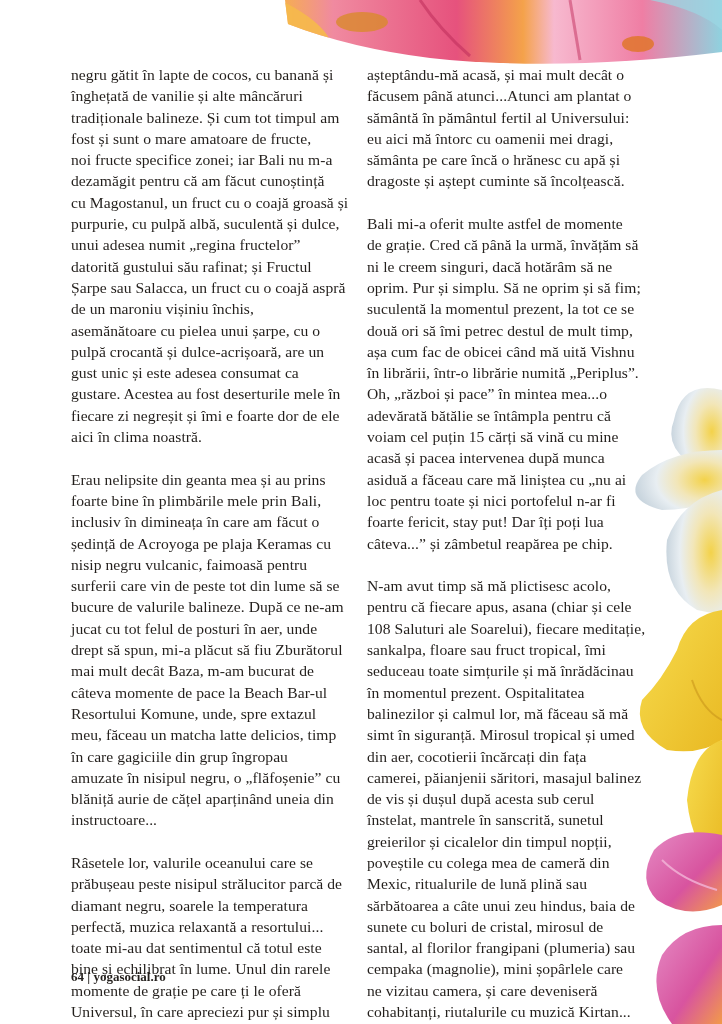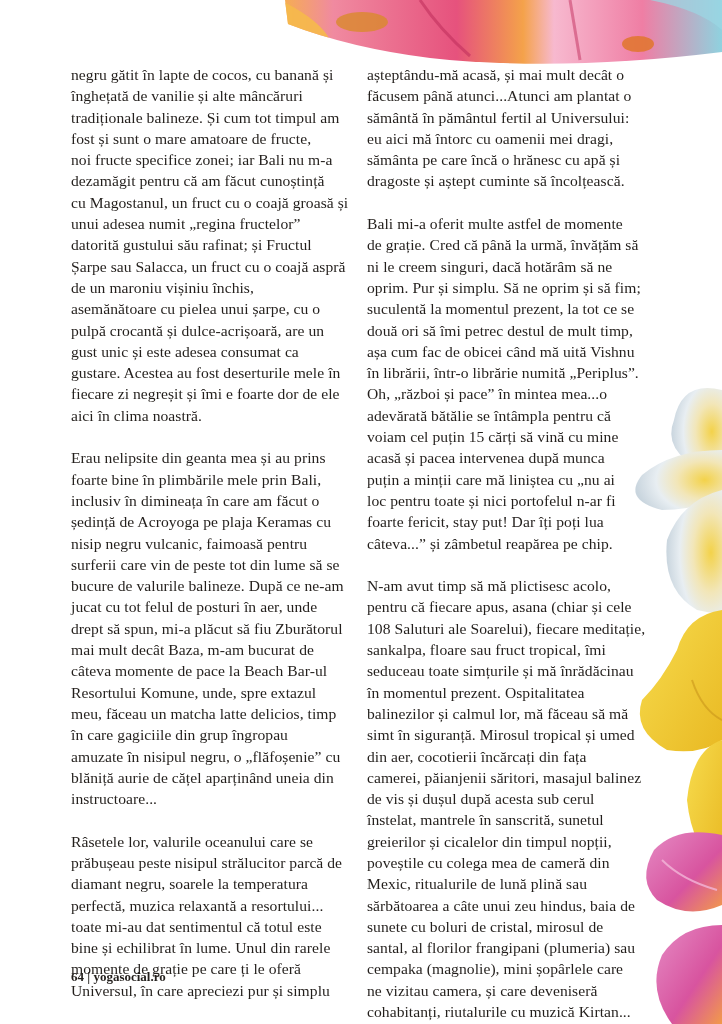--- a/index.html
+++ b/index.html
@@ -91,20 +91,21 @@
 
 <div id="col-left" class="column">
     <p class="para">
       <span class="line">negru gătit în lapte de cocos, cu banană și</span>
       <span class="line">înghețată de vanilie și alte mâncăruri</span>
       <span class="line">tradiționale balineze. Și cum tot timpul am</span>
       <span class="line">fost și sunt o mare amatoare de fructe,</span>
       <span class="line">noi fructe specifice zonei; iar Bali nu m-a</span>
       <span class="line">dezamăgit pentru că am făcut cunoștință</span>
       <span class="line">cu Magostanul, un fruct cu o coajă groasă și</span>
+      <span class="line">purpurie, cu pulpă albă, suculentă și dulce,</span>
       <span class="line">unui adesea numit „regina fructelor”</span>
       <span class="line">datorită gustului său rafinat; și Fructul</span>
       <span class="line">Șarpe sau Salacca, un fruct cu o coajă aspră</span>
       <span class="line">de un maroniu vișiniu închis,</span>
       <span class="line">asemănătoare cu pielea unui șarpe, cu o</span>
       <span class="line">pulpă crocantă și dulce-acrișoară, are un</span>
       <span class="line">gust unic și este adesea consumat ca</span>
       <span class="line">gustare. Acestea au fost deserturile mele în</span>
       <span class="line">fiecare zi negreșit și îmi e foarte dor de ele</span>
       <span class="line">aici în clima noastră.</span>
@@ -154,21 +155,21 @@
       <span class="line">ni le creem singuri, dacă hotărâm să ne</span>
       <span class="line">oprim. Pur și simplu. Să ne oprim și să fim;</span>
       <span class="line">suculentă la momentul prezent, la tot ce se</span>
       <span class="line">două ori să îmi petrec destul de mult timp,</span>
       <span class="line">așa cum fac de obicei când mă uită Vishnu</span>
       <span class="line">în librării, într-o librărie numită „Periplus”.</span>
       <span class="line">Oh, „război și pace” în mintea mea...o</span>
       <span class="line">adevărată bătălie se întâmpla pentru că</span>
       <span class="line">voiam cel puțin 15 cărți să vină cu mine</span>
       <span class="line">acasă și pacea intervenea după munca</span>
-      <span class="line">puțin a minții care mă liniștea cu „nu ai</span>
+      <span class="line">asiduă a făceau care mă liniștea cu „nu ai</span>
       <span class="line">loc pentru toate și nici portofelul n-ar fi</span>
       <span class="line">foarte fericit, stay put! Dar îți poți lua</span>
       <span class="line">câteva...” și zâmbetul reapărea pe chip.</span>
     </p>
     <p class="para">
       <span class="line">N-am avut timp să mă plictisesc acolo,</span>
       <span class="line">pentru că fiecare apus, asana (chiar și cele</span>
       <span class="line">108 Saluturi ale Soarelui), fiecare meditație,</span>
       <span class="line">sankalpa, floare sau fruct tropical, îmi</span>
       <span class="line">seduceau toate simțurile și mă înrădăcinau</span>

